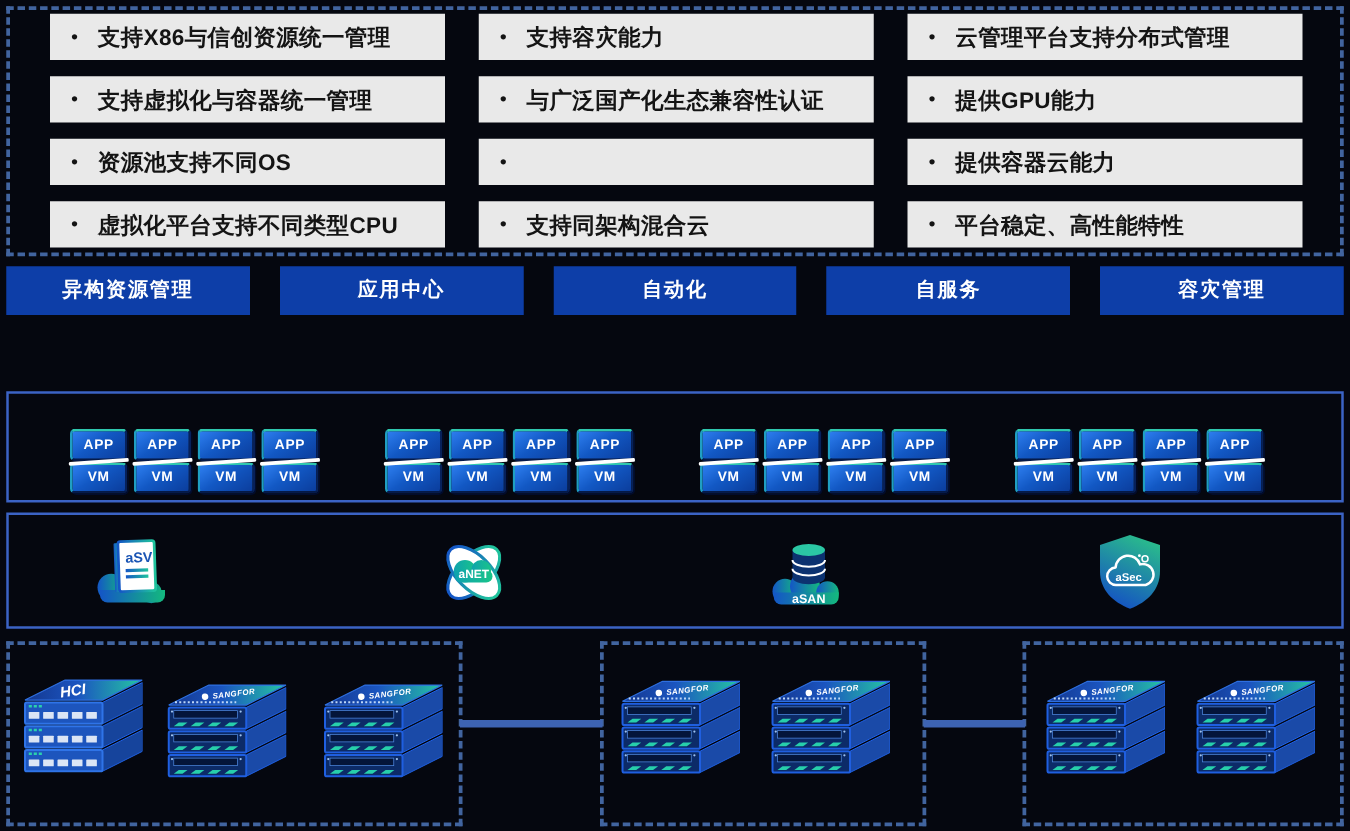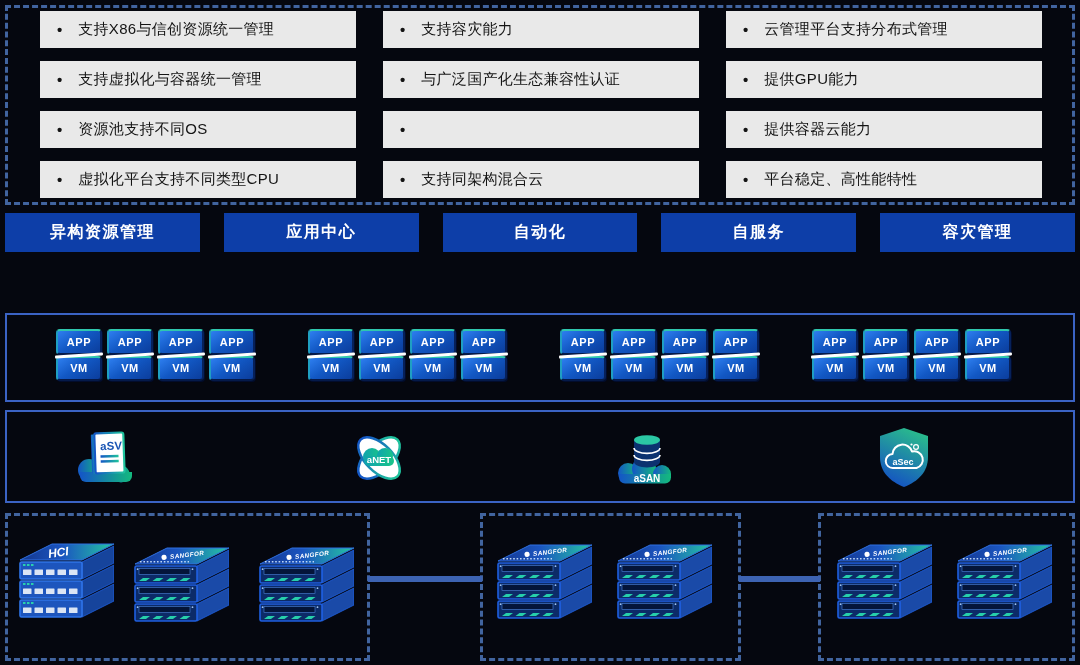--- a/index.html
+++ b/index.html
@@ -6,36 +6,36 @@
   .canvas{position:relative;width:1080px;height:665px;background:#05070f;
           font-family:"Liberation Sans",sans-serif;overflow:hidden;}
 
   
   .features-panel{position:absolute;left:5px;right:5px;top:5px;height:200px;
     border:3px dashed #41649f;box-sizing:border-box;display:flex;gap:27px;
     padding:2px 30px 3px 32px;}
   .feat-col{flex:1;display:flex;flex-direction:column;justify-content:space-between;padding:1px 0;}
   .feat-box{height:37px;background:#e9e9e9;display:flex;align-items:center;padding:0 8px 0 17px;}
   .bullet{font-size:15px;font-weight:bold;color:#141414;margin-right:16px;line-height:1;}
-  .feat-text{font-size:15px;font-weight:normal;color:#141414;letter-spacing:.3px;white-space:nowrap;}
+  .feat-text{font-size:18px;font-weight:bold;color:#141414;letter-spacing:.3px;white-space:nowrap;}
 
   
   .modules-row{position:absolute;left:5px;right:5px;top:213px;height:39px;display:flex;gap:24px;}
   .module-btn{flex:1;background:#0d3ea8;color:#fff;font-weight:bold;font-size:16px;
     display:flex;align-items:center;justify-content:center;letter-spacing:1.5px;}
 
   
   .platform-bar{position:absolute;left:5px;right:5px;top:260px;height:43px;background:#0d3ea8;
     color:#fff;font-weight:bold;font-size:17.5px;display:flex;align-items:center;
     justify-content:center;letter-spacing:2px;}
 
   
   .vm-section{position:absolute;left:5px;right:5px;top:313px;height:89px;
     border:2px solid #3b63c4;box-sizing:border-box;display:flex;
-    justify-content:space-between;padding:14px 62px 0 49px;}
+    justify-content:space-between;padding:28px 62px 0 49px;}
   .chip-group{display:flex;gap:5px;height:52px;}
   .chip{width:46px;display:flex;flex-direction:column;position:relative;}
   .cap{flex:1;display:flex;align-items:center;justify-content:center;color:#fff;font-weight:bold;
     font-size:11px;letter-spacing:.6px;
     background:linear-gradient(145deg,#2e7ff0 0%,#1258c4 45%,#0b3d9c 100%);
     border:2px solid;border-color:#2fc7ae #07215a #051a4a #1f9fc2;border-radius:4px;
     box-shadow:1px 1px 0 #020c2c;}
   .chip-divider{height:3px;background:#fff;width:104%;margin:-1px -2%;transform:rotate(-4deg);
     z-index:2;border-radius:1px;}
 

